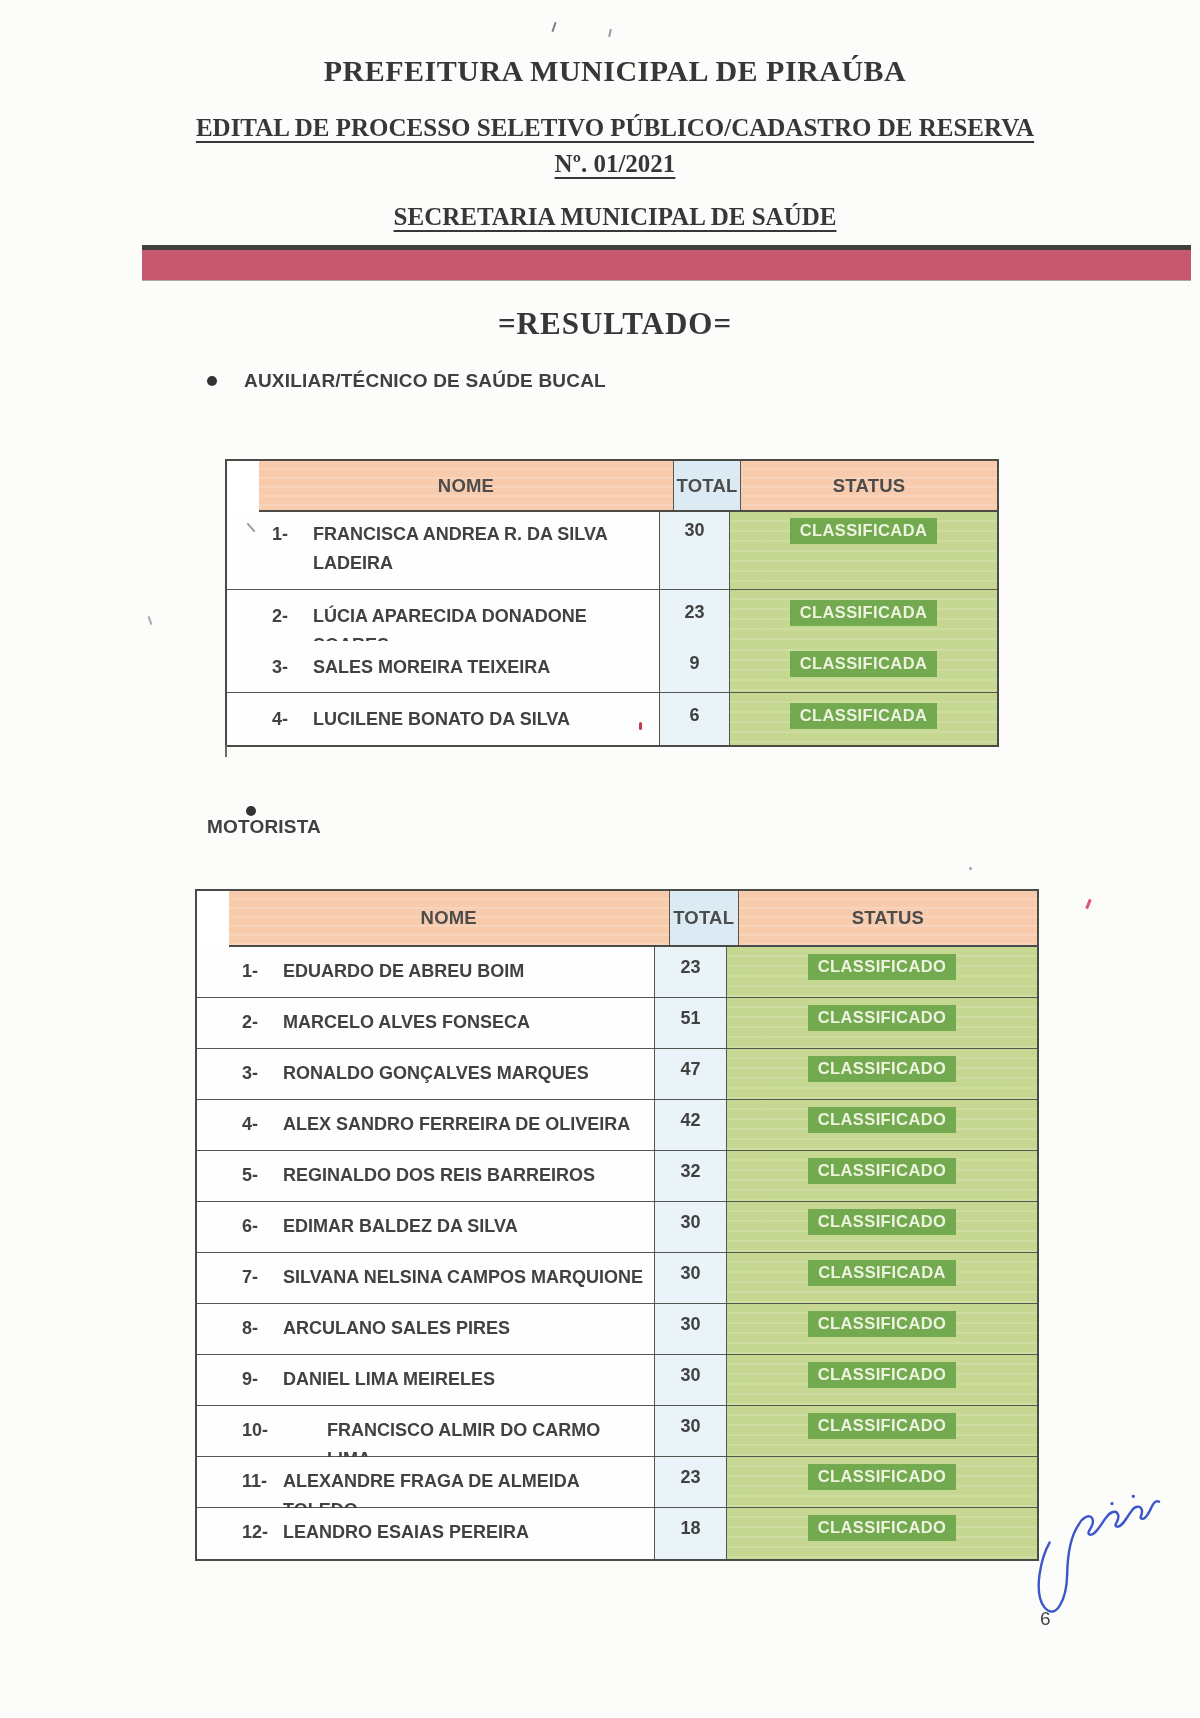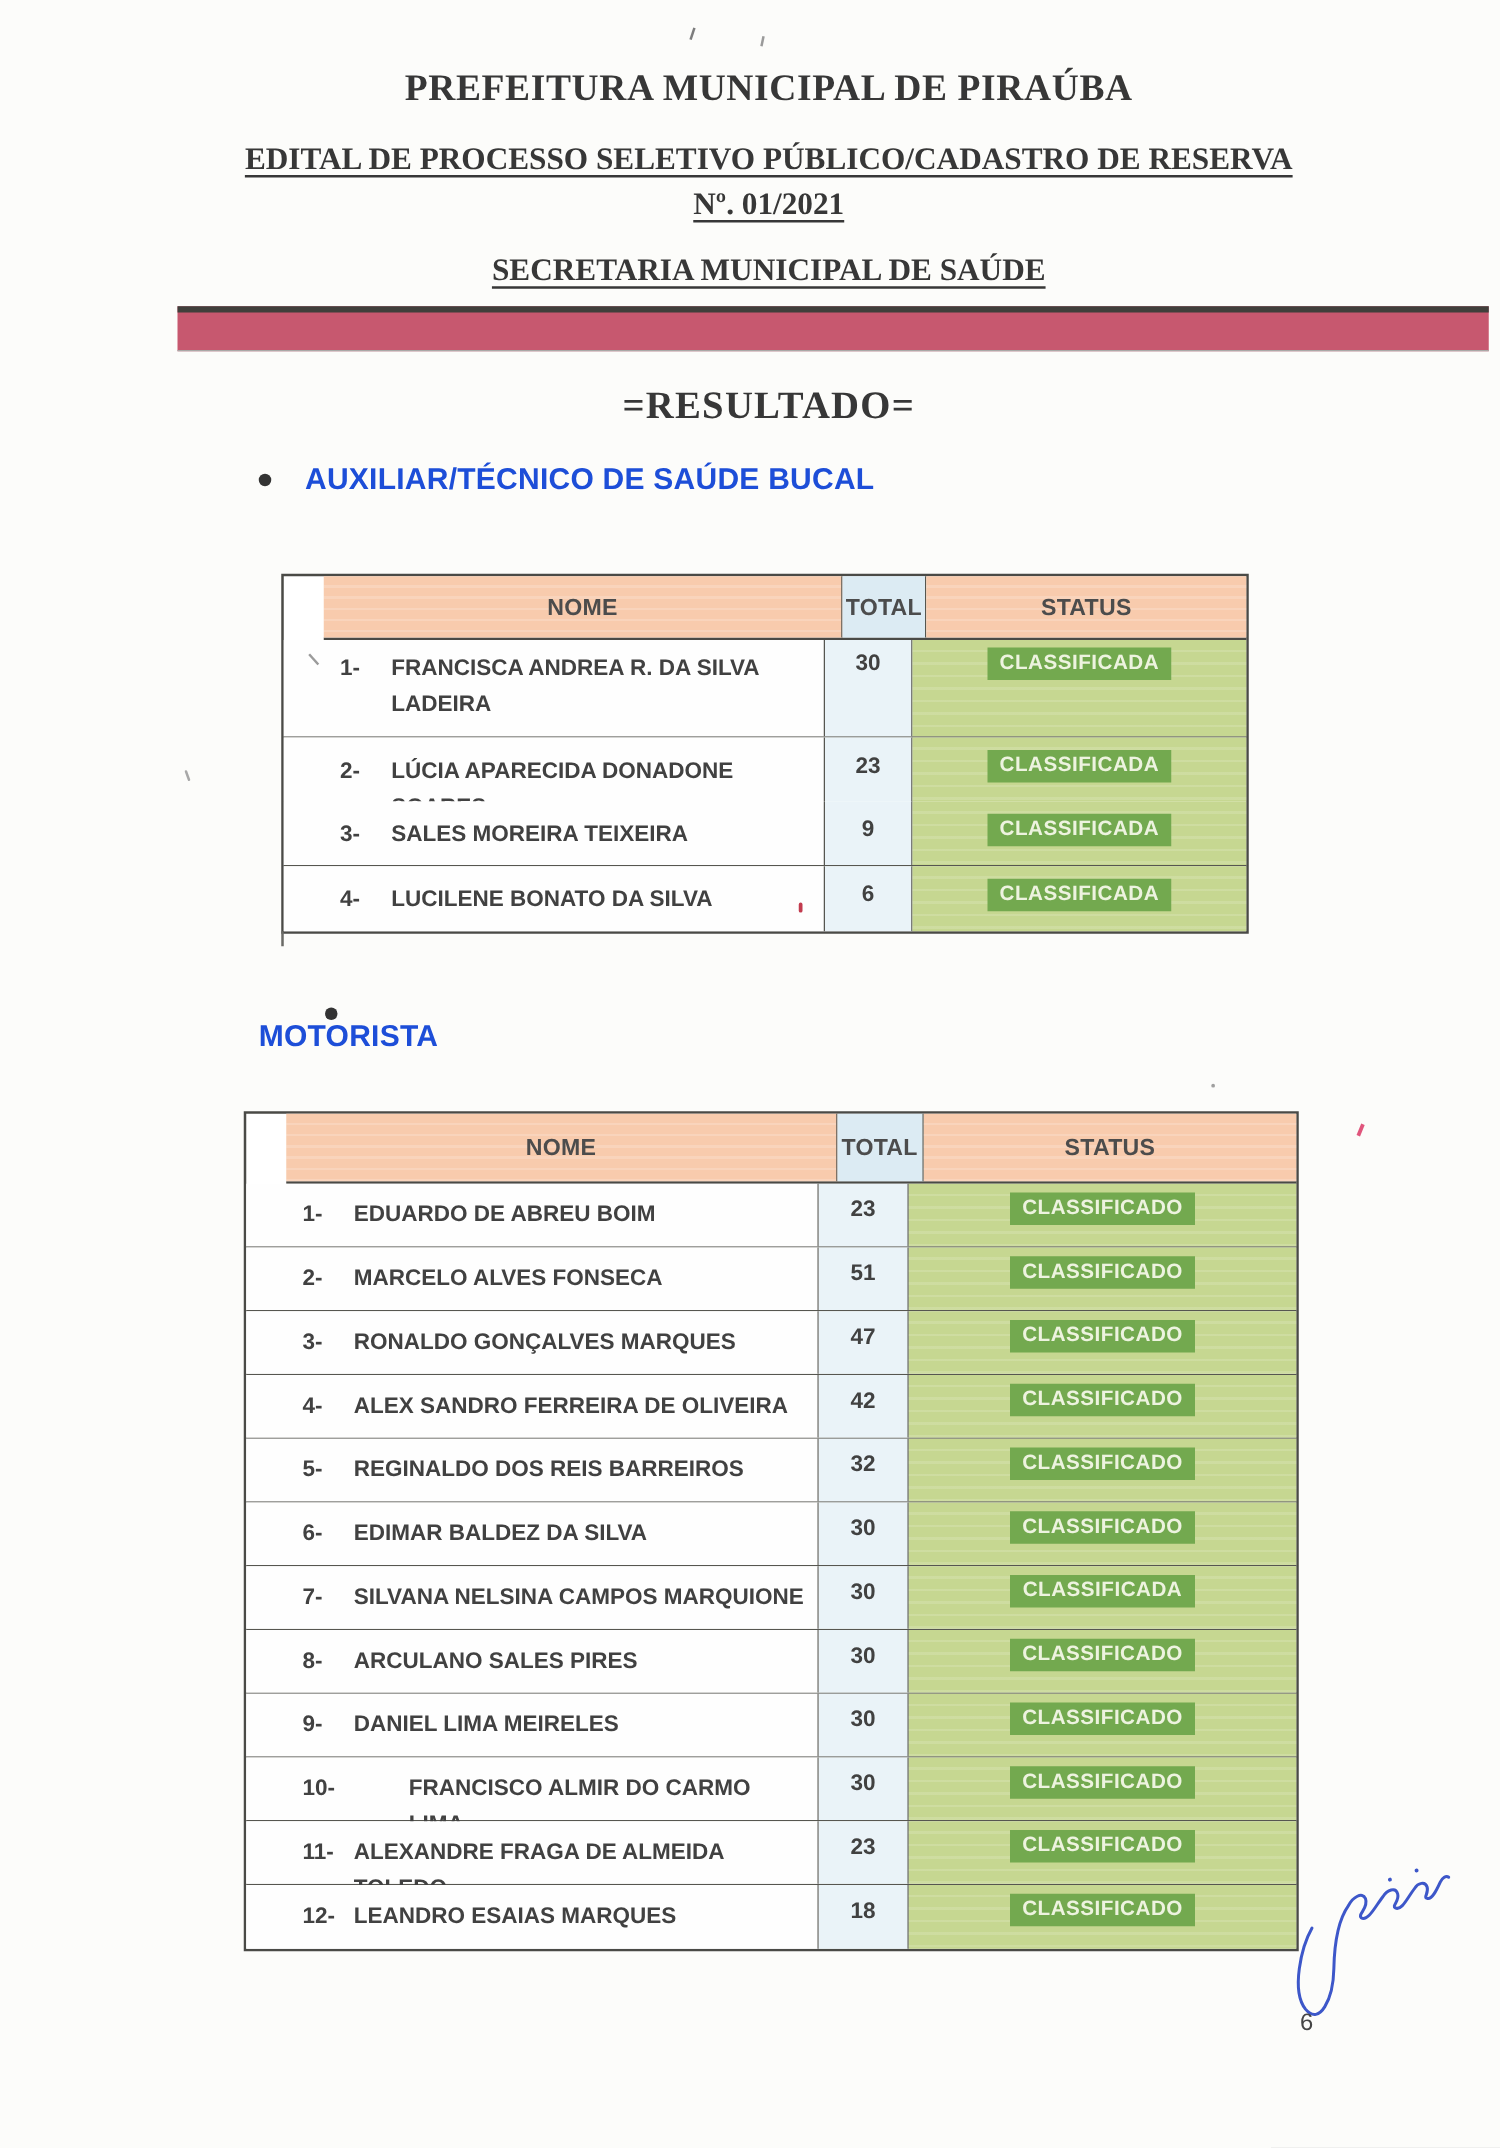--- a/index.html
+++ b/index.html
@@ -17,21 +17,21 @@
   .resultado{top:306px;font-size:31px;letter-spacing:1px;}
 
   .banner{position:absolute;left:142px;top:245px;width:1049px;height:30px;
           background:var(--banner);border-top:5px solid #403f3b;border-bottom:1px solid #a9a9a7;}
 
   
   .section{position:absolute;display:flex;align-items:center;}
   .s1{left:207px;top:370px;}
   .s2{left:207px;top:806px;flex-direction:column;}
   .dot{width:10px;height:10px;border-radius:50%;background:#333;margin-right:27px;flex:none;}
-  .slabel{font-size:24px;font-weight:bold;color:#1d4ed8;letter-spacing:.2px;}
+  .slabel{font-size:19px;font-weight:bold;color:#404040;letter-spacing:.2px;}
 
   
   .tbl{position:absolute;border:2px solid #4a4a46;background:#fff;box-sizing:border-box;}
   .t1{left:225px;top:459px;width:774px;height:288px;}
   .t2{left:195px;top:889px;width:844px;height:672px;}
   .thead{display:flex;border-bottom:2px solid #4a4a46;box-sizing:border-box;margin-left:32px;}
   .t1 .thead{height:51px;}
   .t2 .thead{height:56px;}
   .hcell{display:flex;align-items:center;justify-content:center;font-size:18.5px;font-weight:bold;
          color:#4c4c4c;box-sizing:border-box;letter-spacing:.2px;}
@@ -265,21 +265,21 @@
             <span class="nm">ALEXANDRE FRAGA DE ALMEIDA TOLEDO</span>
           </div>
           <div class="cell ctotal" style="padding-top: 10px;"><span>23</span></div>
           <div class="cell cstatus" style="padding-top: 7px;">
             <span class="badge">CLASSIFICADO</span>
           </div>
         </div>
         <div class="trow" style="height: 51px;">
           <div class="cell cname" style="padding-top: 10px;">
             <span class="num">12-</span>
-            <span class="nm">LEANDRO ESAIAS MARQUES</span>
+            <span class="nm">LEANDRO ESAIAS PEREIRA</span>
           </div>
           <div class="cell ctotal" style="padding-top: 10px;"><span>18</span></div>
           <div class="cell cstatus" style="padding-top: 7px;">
             <span class="badge">CLASSIFICADO</span>
           </div>
         </div>
       </div>
   </div>
 
   <div class="art a1"></div>

